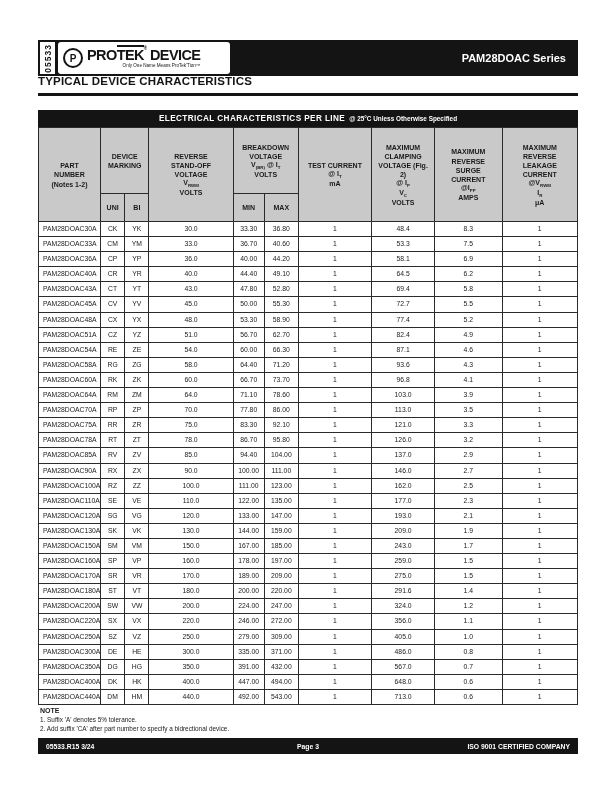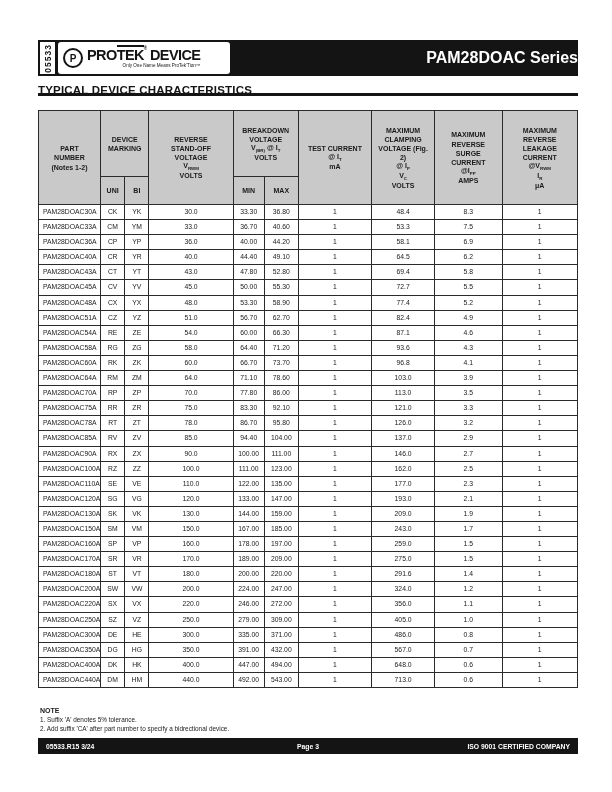--- a/index.html
+++ b/index.html
@@ -34,27 +34,27 @@
   }
   .logo-main { display:flex; flex-direction:column; line-height:1; }
   .logo-name {
     font-weight:bold; font-size:14.5px; letter-spacing:-0.6px; color:#141414;
     white-space:nowrap;
   }
   .logo-name .tek { border-top:2.5px solid #141414; }
   .logo-name .reg { font-size:4.5px; vertical-align:top; }
   .logo-tagline { font-size:4.6px; text-align:right; color:#141414; margin-top:1px; }
   .series-title {
-    margin-left:auto; padding-right:0; color:#fff;
-    font-weight:bold; font-size:16px; white-space:nowrap;text-align:right;
+    margin-left:auto; padding-right:12px; color:#fff;
+    font-weight:bold; font-size:11px; white-space:nowrap;text-align:right;
   }
 
   
   .section-title {
-    position:absolute; left:38px; top:84px;
+    position:absolute; left:38px; top:75px;
     font-size:11.5px; font-weight:bold; color:#141414; letter-spacing:0.2px;
   }
   .section-rule {
     position:absolute; left:38px; top:93px; width:540px; height:3px; background:#141414;
   }
 
   
   .table-wrap { position:absolute; left:38px; top:110px; width:540px; }
   .tbl-titlebar {
     background:#141414; color:#fff; height:17px;
@@ -119,20 +119,24 @@
         <div class="logo-tagline">Only One Name Means ProTek'Tion™</div>
       </div>
     </div>
     <div class="series-title">PAM28DOAC Series</div>
   </div>
 
   <div class="section-title">TYPICAL DEVICE CHARACTERISTICS</div>
   <div class="section-rule"></div>
 
   <div class="table-wrap">
+    <div class="tbl-titlebar">
+      <span class="tmain">ELECTRICAL CHARACTERISTICS PER LINE</span>
+      <span class="tnote">@ 25°C Unless Otherwise Specified</span>
+    </div>
     <table class="spec">
       <colgroup>
         <col style="width:11.5%">
           <col style="width:4.5%">
           <col style="width:4.5%">
         <col style="width:15.6%">
           <col style="width:5.8%">
           <col style="width:6.3%">
         <col style="width:13.6%">
           <col style="width:11.7%">

